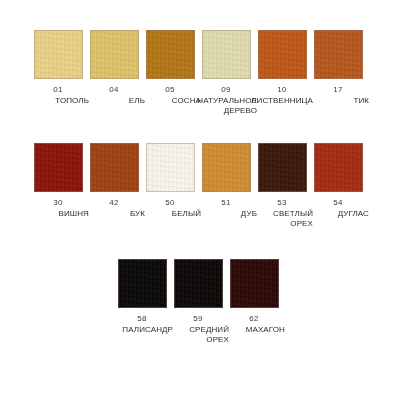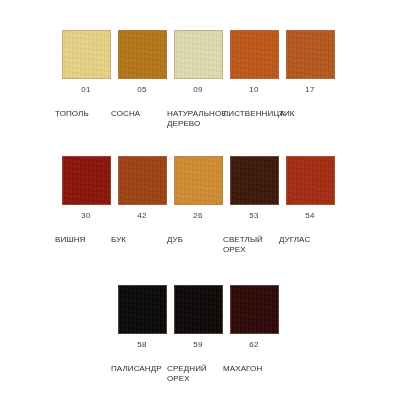--- a/index.html
+++ b/index.html
@@ -63,45 +63,52 @@
   }
   .swatch-code {
     margin-top: 6px;
     font-size: 8px;
     line-height: 10px;
     letter-spacing: 0.2px;
     text-align: center;
     color: #3a3a3a;
   }
   .swatch-title {
-    margin-top: 14px;
+    margin-top: 1px;
     font-size: 8px;
     line-height: 10px;
     letter-spacing: 0.1px;
-    text-align: left;
+    text-align: right;
     color: #2b2b2b;
     width: 62px;
     word-wrap: break-word;
   }
   .row-spacer-1 { height: 21px; }
   .row-spacer-2 { height: 24px; }
 </style>
 </head>
 <body style="background: rgb(255, 255, 255); color: rgb(43, 43, 43);">
 
 <div class="palette-sheet">
   <div class="swatch-row" id="row-0">
       <div class="swatch-cell">
         <div class="swatch-chip" style="background: rgb(232, 208, 133);">
           <div class="grain"></div>
         </div>
         <div class="swatch-code">01</div>
         <div class="swatch-title">ТОПОЛЬ</div>
       </div>
       <div class="swatch-cell">
+        <div class="swatch-chip" style="background: rgb(220, 193, 104);">
+          <div class="grain"></div>
+        </div>
+        <div class="swatch-code">04</div>
+        <div class="swatch-title">ЕЛЬ</div>
+      </div>
+      <div class="swatch-cell">
         <div class="swatch-chip" style="background: rgb(179, 116, 21);">
           <div class="grain"></div>
         </div>
         <div class="swatch-code">05</div>
         <div class="swatch-title">СОСНА</div>
       </div>
       <div class="swatch-cell">
         <div class="swatch-chip" style="background: rgb(222, 218, 174);">
           <div class="grain"></div>
         </div>
@@ -133,24 +140,31 @@
         <div class="swatch-title">ВИШНЯ</div>
       </div>
       <div class="swatch-cell">
         <div class="swatch-chip" style="background: rgb(158, 64, 18);">
           <div class="grain"></div>
         </div>
         <div class="swatch-code">42</div>
         <div class="swatch-title">БУК</div>
       </div>
       <div class="swatch-cell">
+        <div class="swatch-chip" style="background: rgb(247, 243, 232);">
+          <div class="grain"></div>
+        </div>
+        <div class="swatch-code">50</div>
+        <div class="swatch-title">БЕЛЫЙ</div>
+      </div>
+      <div class="swatch-cell">
         <div class="swatch-chip" style="background: rgb(208, 138, 48);">
           <div class="grain"></div>
         </div>
-        <div class="swatch-code">26</div>
+        <div class="swatch-code">51</div>
         <div class="swatch-title">ДУБ</div>
       </div>
       <div class="swatch-cell">
         <div class="swatch-chip" style="background: rgb(58, 22, 8);">
           <div class="grain"></div>
         </div>
         <div class="swatch-code">53</div>
         <div class="swatch-title">СВЕТЛЫЙ ОРЕХ</div>
       </div>
       <div class="swatch-cell">

